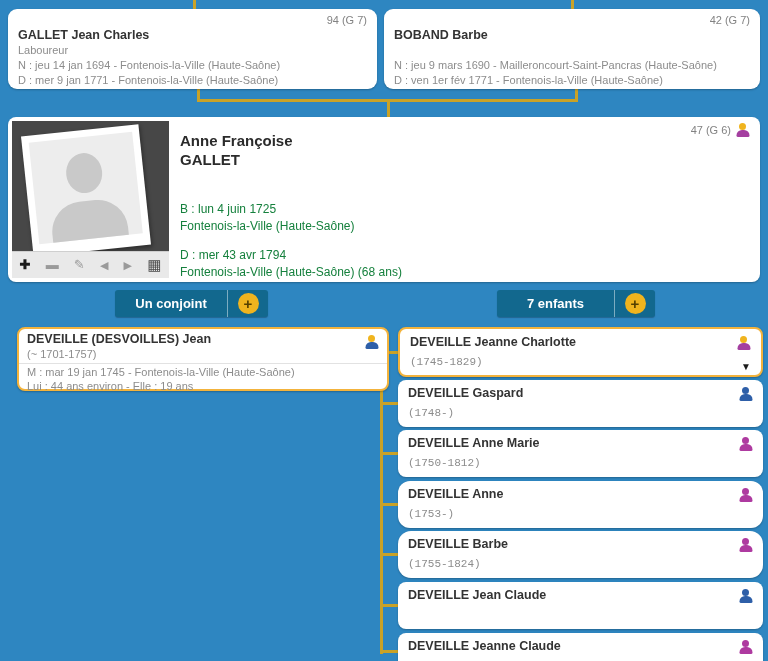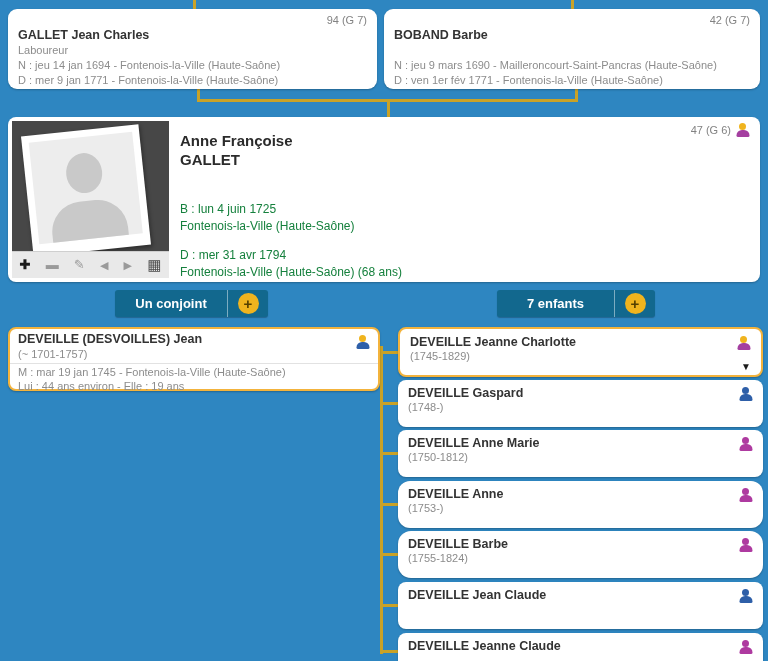--- a/index.html
+++ b/index.html
@@ -44,29 +44,29 @@
   .vitals{position:absolute;left:172px;top:84px;font-size:12px;color:#15803d;line-height:17px;}
   .vit-gap{height:12px;}
 
   
   .bar{position:absolute;top:290px;height:27px;background:#12688E;border-radius:3px;display:flex;align-items:stretch;box-shadow:0 1px 1px rgba(0,0,0,.25);}
   .bar-label{flex:1;display:flex;align-items:center;justify-content:center;color:#fff;font-size:13px;font-weight:bold;border-right:1px solid rgba(255,255,255,.45);}
   .bar-plus-zone{width:40px;display:flex;align-items:center;justify-content:center;}
   .plus-btn{width:21px;height:21px;border-radius:50%;background:#F0B41E;color:#554000;font-size:15px;font-weight:bold;line-height:21px;text-align:center;cursor:pointer;}
 
   
-  .spouse-card{left:8px;top:327px;width:372px;height:64px;border:2px solid #F3B33C;border-radius:8px;padding:3px 8px 0 8px;}
+  .spouse-card{left:17px;top:327px;width:372px;height:64px;border:2px solid #F3B33C;border-radius:8px;padding:3px 8px 0 8px;}
   .spouse-card .pname{line-height:15px;padding-right:20px;}
   .spouse-card .sub{line-height:14px;}
   .spouse-divider{border-top:1px solid #E2E2E2;margin:2px -8px 1px -8px;}
 
   
   .child-card{left:398px;width:365px;height:47px;padding:6px 0 0 10px;border-radius:8px;}
   .child-card .pname{line-height:14px;padding-right:20px;}
-  .child-card .sub{line-height:14px;min-height:14px;}
+  .child-card .sub{line-height:14px;margin-top:6px;min-height:14px;font-family:Liberation Mono, monospace;}
   .child-card .picon{position:absolute;right:10px;top:7px;}
   .child-highlight{border:2px solid #F3B33C;height:50px;}
   .expander{position:absolute;right:10px;bottom:3px;font-size:10px;color:#1b1b1b;cursor:pointer;}
 
   
   .picon{display:inline-block;position:relative;width:15px;height:14px;vertical-align:middle;}
   .p-head{position:absolute;top:0;left:50%;margin-left:-3.5px;width:7px;height:7px;border-radius:50%;}
   .p-body{position:absolute;bottom:0;left:50%;transform:translateX(-50%);width:13px;height:7px;border-radius:7px 7px 2px 2px;}
   .picon[data-icon="person-male"] .p-head,
   .picon[data-icon="person-male"] .p-body{background:#2E5FA8;}
@@ -140,21 +140,21 @@
         </span>
     </div>
     <div class="main-name">
       <div>Anne Françoise</div>
       <div>GALLET</div>
     </div>
     <div class="vitals">
       <div>B : lun 4 juin 1725</div>
       <div>Fontenois-la-Ville (Haute-Saône)</div>
       <div class="vit-gap"></div>
-      <div>D : mer 31 avr 1794</div>
+      <div>D : mer 43 avr 1794</div>
       <div>Fontenois-la-Ville (Haute-Saône) (68 ans)</div>
     </div>
   </div>
 
   <div class="bar" style="left:115px;width:153px;">
     <div class="bar-label">Un conjoint</div>
     <div class="bar-plus-zone">
       <div class="plus-btn">+</div>
     </div>
   </div>

